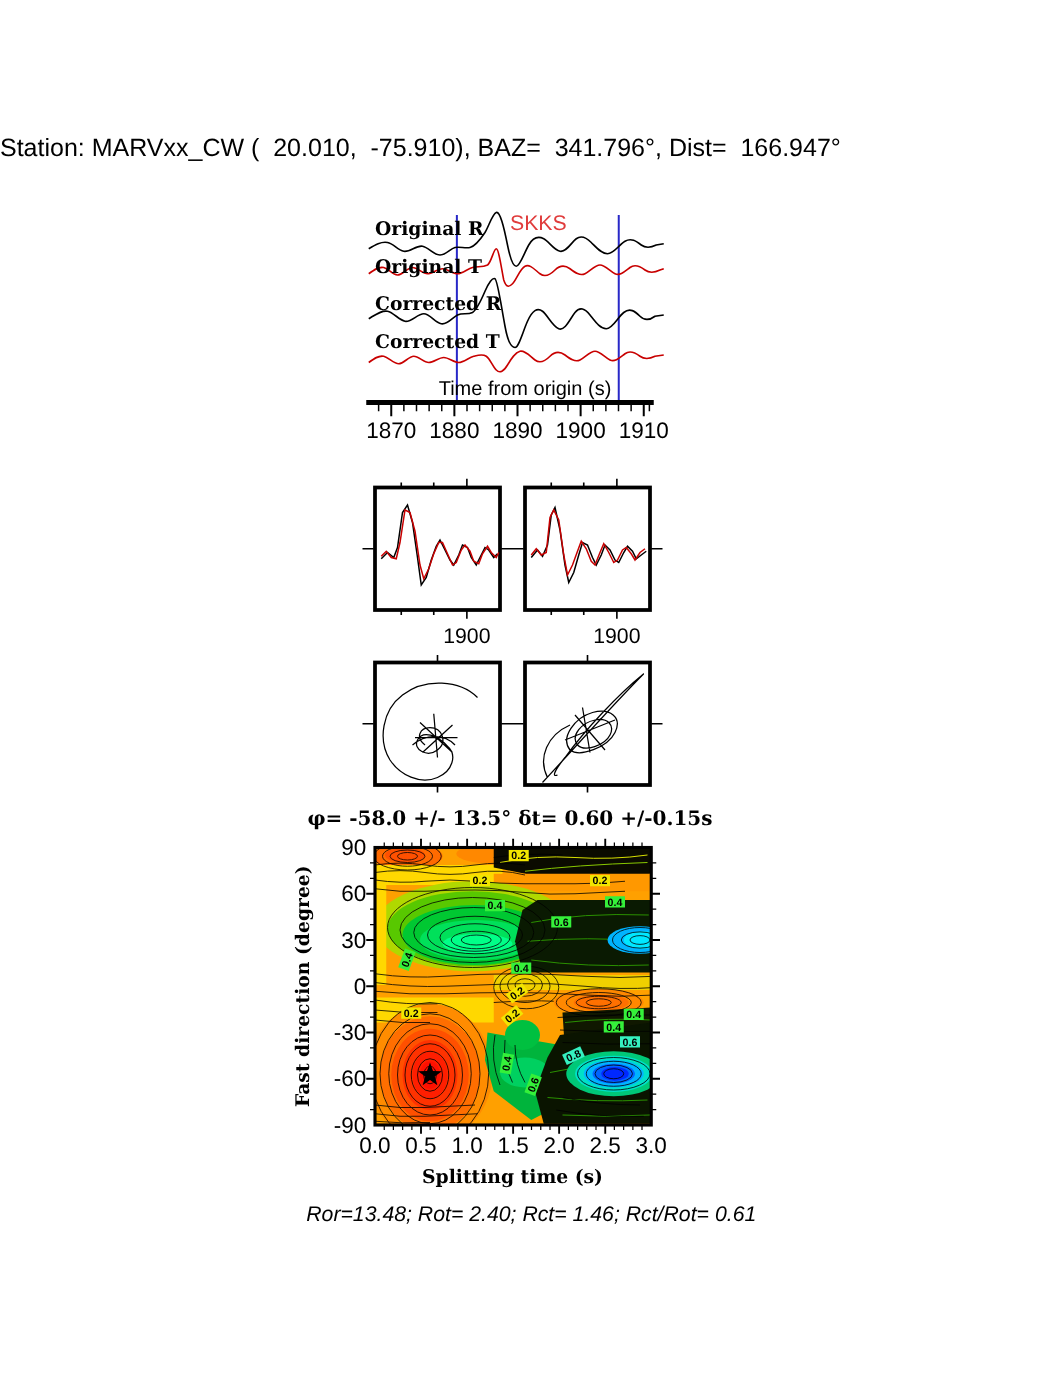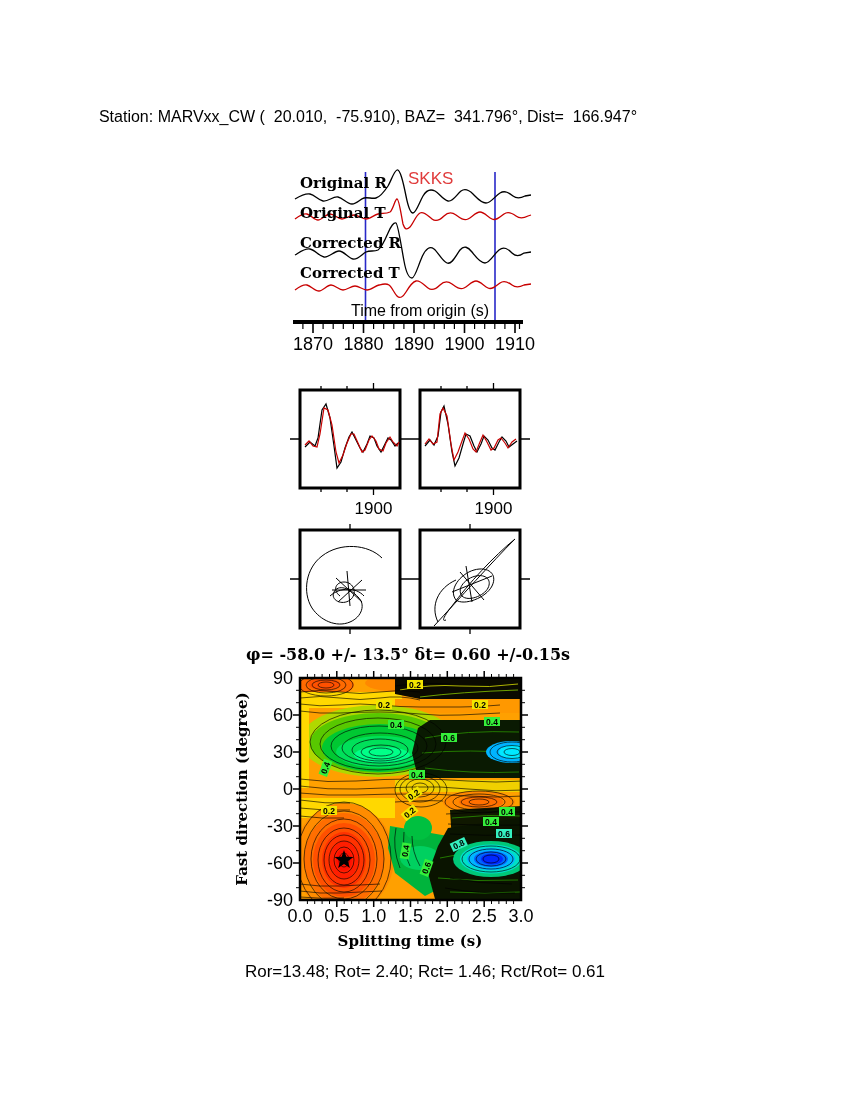--- a/index.html
+++ b/index.html
@@ -1,21 +1,21 @@
 <!DOCTYPE html>
 <html><head>
 <meta charset="utf-8">
 <style>
   html,body{margin:0;padding:0;background:#fff;}
   .page{position:relative;width:850px;height:1100px;background:#ffffff;overflow:hidden;
         font-family:"Liberation Sans","DejaVu Sans",sans-serif;}
-  .hdr{position:absolute;left:0;width:736px;text-align:center;white-space:pre;
-       font-size:16px;color:#000;}
+  .hdr{position:absolute;left:0;width:736px;white-space:pre;
+       font-size:20px;color:#000;}
   .ftr{position:absolute;left:0;width:850px;text-align:center;white-space:pre;
-       font-size:17px;color:#000;}
+       font-size:17px;color:#000;font-style:italic;}
   svg text{user-select:none;}
   .sans{font-family:"Liberation Sans","DejaVu Sans",sans-serif;}
   .serifb{font-family:"DejaVu Serif","Liberation Serif",serif;font-weight:bold;}
   .tick-label{font-size:18px;fill:#000;}
   .trace-label{font-size:15px;fill:#000;}
   .clabel{font-size:8.5px;font-weight:bold;fill:#000;text-anchor:middle;}
 </style>
 </head>
 <body>
 

